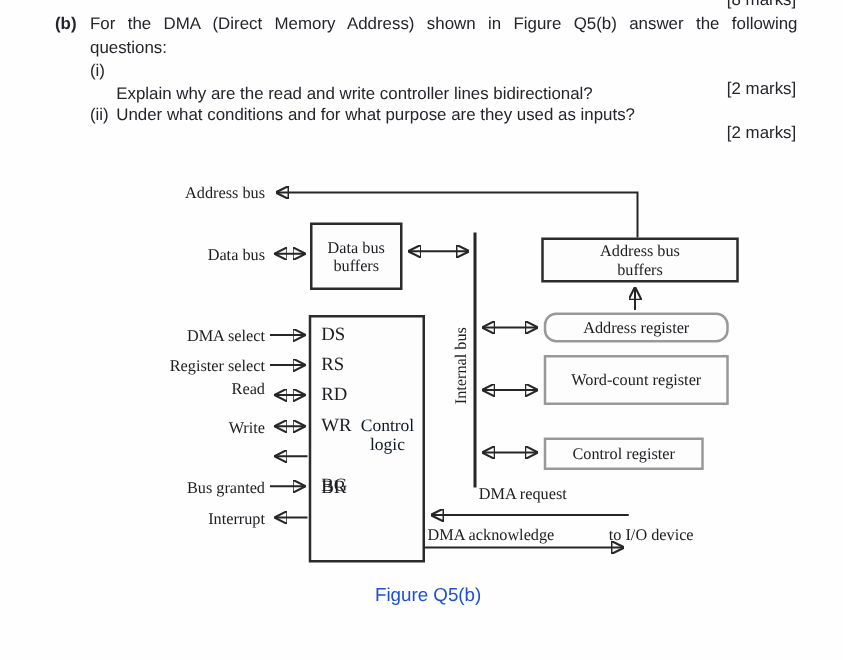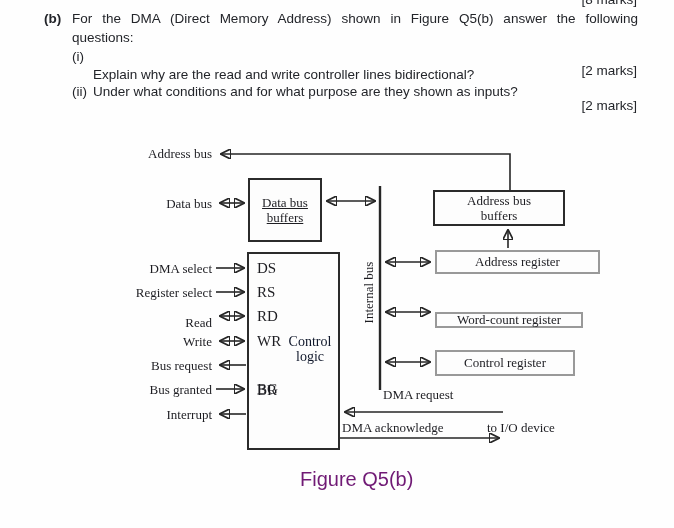--- a/index.html
+++ b/index.html
@@ -20,77 +20,76 @@
   #ii-text{left:93px;top:85px;}
   #ii-marks{right:37px;top:99px;}
   
   .d-label{position:absolute;font-family:"Liberation Serif",serif;font-size:13px;line-height:13px;
            white-space:nowrap;color:#1d1d22;}
   .r-align{left:60px;width:152px;text-align:right;}
   #lbl-address-bus{top:147px;}
   #lbl-data-bus{top:197px;}
   #lbl-dma-select{top:262px;}
   #lbl-register-select{top:286px;}
-  #lbl-read{top:316px;}
+  #lbl-read{top:304px;}
   #lbl-write{top:335px;}
   #lbl-bus-request{top:359px;}
   #lbl-bus-granted{top:383px;}
   #lbl-interrupt{top:408px;}
   #lbl-internal-bus{left:323px;top:286px;width:90px;text-align:center;
                     transform:rotate(-90deg);transform-origin:center;}
   #lbl-dma-request{left:383px;top:388px;}
   #lbl-dma-ack{left:342px;top:421px;}
   #lbl-to-io{left:487px;top:421px;}
-  #caption{position:absolute;left:300px;top:468px;font-size:20px;color:#701a75;}
+  #caption{position:absolute;left:300px;top:468px;font-size:15px;color:#1d4ed8;}
   .dark-box{position:absolute;box-sizing:border-box;border:2px solid #2b2b2b;background:#fdfdfd;
             display:flex;align-items:center;justify-content:center;text-align:center;
             font-family:"Liberation Serif",serif;font-size:13px;line-height:15px;color:#1d1d22;}
   .gray-box{position:absolute;box-sizing:border-box;border:2px solid #999;background:#fdfdfd;
             display:flex;align-items:center;justify-content:center;text-align:center;
             font-family:"Liberation Serif",serif;font-size:13px;color:#1d1d22;}
-  #box-data-bus-buffers{left:248px;top:178px;width:74px;height:64px;text-decoration:underline;}
+  #box-data-bus-buffers{left:248px;top:178px;width:74px;height:54px;}
   #box-data-bus-buffers span{display:block;width:60px;}
-  #box-address-bus-buffers{left:433px;top:190px;width:132px;height:36px;}
+  #box-address-bus-buffers{left:433px;top:190px;width:158px;height:36px;}
   #box-address-bus-buffers span{display:block;width:82px;}
   #box-control-logic{left:247px;top:252px;width:93px;height:198px;display:block;}
   .pin{position:absolute;left:8px;font-family:"Liberation Serif",serif;font-size:15px;
        line-height:15px;color:#1d1d22;}
   #pin-ds{top:7px;}#pin-rs{top:31px;}#pin-rd{top:55px;}#pin-wr{top:80px;}#pin-br{top:104px;margin-top:25px;}#pin-bg{top:128px;}
   #ctl-text{position:absolute;left:33px;top:80px;width:56px;text-align:center;
             font-family:"Liberation Serif",serif;font-size:14px;line-height:15px;color:#0f172a;}
-  #box-address-register{left:435px;top:250px;width:165px;height:24px;}
-  #box-word-count-register{left:435px;top:312px;width:148px;height:16px;}
-  #box-control-register{left:435px;top:350px;width:140px;height:26px;}
+  #box-address-register{left:435px;top:250px;width:148px;height:24px;border-radius:10px;}
+  #box-word-count-register{left:435px;top:284px;width:148px;height:40px;}
+  #box-control-register{left:435px;top:350px;width:128px;height:26px;}
   #wires{position:absolute;left:0;top:0;width:674px;height:528px;pointer-events:none;}
   #wires path{stroke:#262626;stroke-width:1.6;fill:none;}
   #wires .thick{stroke-width:2.4;}
 </style>
 </head>
 <body>
 
 <div class="page">
 
   <div class="q-line" id="marks8">[8 marks]</div>
   <div class="q-line q-bold" id="b-label">(b)</div>
   <div class="q-line q-just" id="b-text">For the DMA (Direct Memory Address) shown in Figure Q5(b) answer the following</div>
   <div class="q-line" id="b-text2">questions:</div>
   <div class="q-line" id="i-label">(i)</div>
   <div class="q-line" id="i-text">Explain why are the read and write controller lines bidirectional?</div>
   <div class="q-line" id="i-marks">[2 marks]</div>
   <div class="q-line" id="ii-label">(ii)</div>
-  <div class="q-line" id="ii-text">Under what conditions and for what purpose are they shown as inputs?</div>
+  <div class="q-line" id="ii-text">Under what conditions and for what purpose are they used as inputs?</div>
   <div class="q-line" id="ii-marks">[2 marks]</div>
 
   <div class="d-label r-align" id="lbl-address-bus">Address bus</div>
   <div class="d-label r-align" id="lbl-data-bus">Data bus</div>
   <div class="d-label r-align" id="lbl-dma-select">DMA select</div>
   <div class="d-label r-align" id="lbl-register-select">Register select</div>
   <div class="d-label r-align" id="lbl-read">Read</div>
   <div class="d-label r-align" id="lbl-write">Write</div>
-  <div class="d-label r-align" id="lbl-bus-request">Bus request</div>
   <div class="d-label r-align" id="lbl-interrupt">Interrupt</div>
   <div class="d-label r-align" id="lbl-bus-granted">Bus granted</div>
   <div class="d-label" id="lbl-internal-bus">Internal bus</div>
   <div class="d-label" id="lbl-dma-request">DMA request</div>
   <div class="d-label" id="lbl-dma-ack">DMA acknowledge</div>
   <div class="d-label" id="lbl-to-io">to I/O device</div>
 
   <div class="dark-box" id="box-data-bus-buffers">
     <span>Data bus buffers</span>
   </div>

